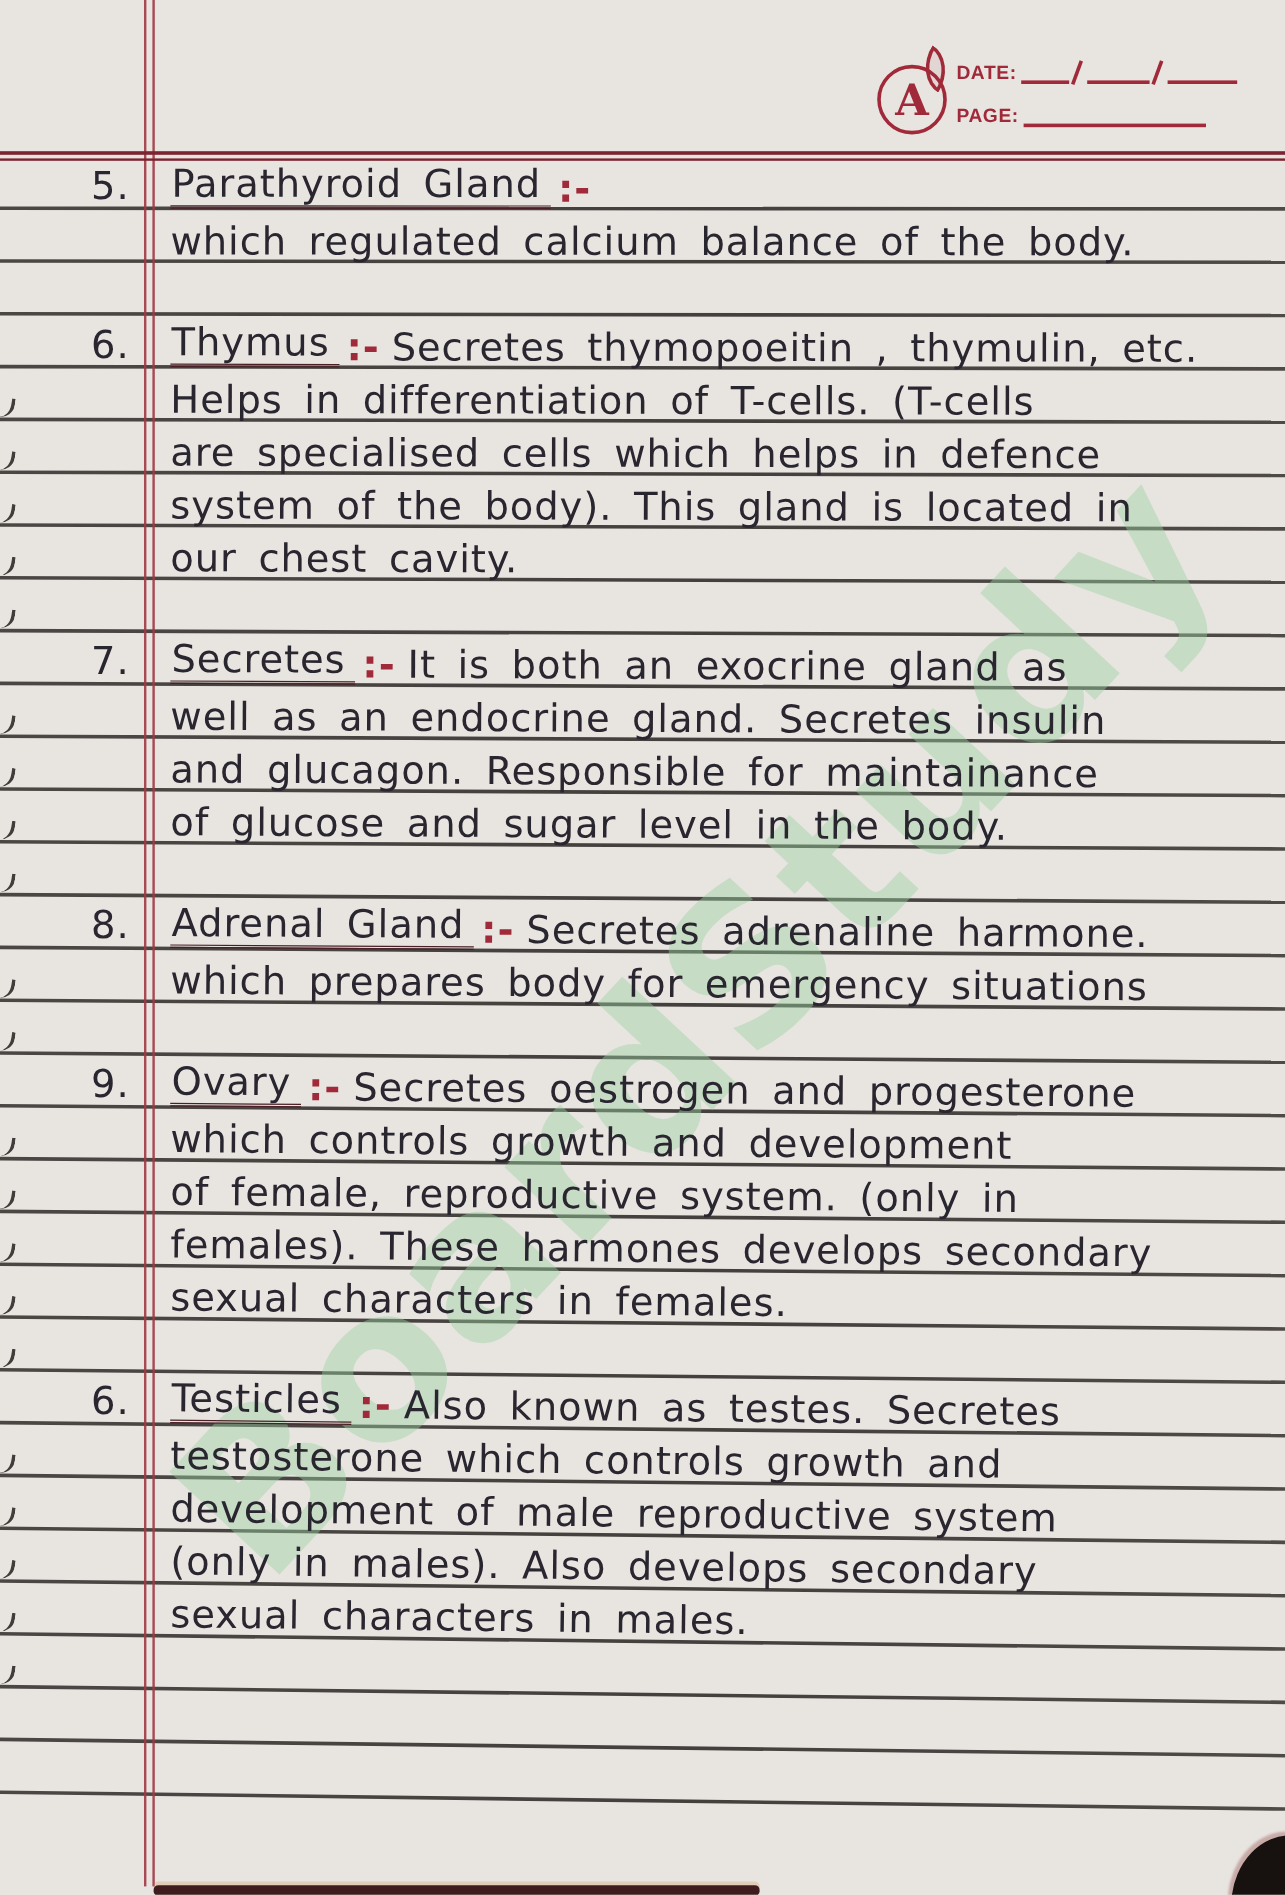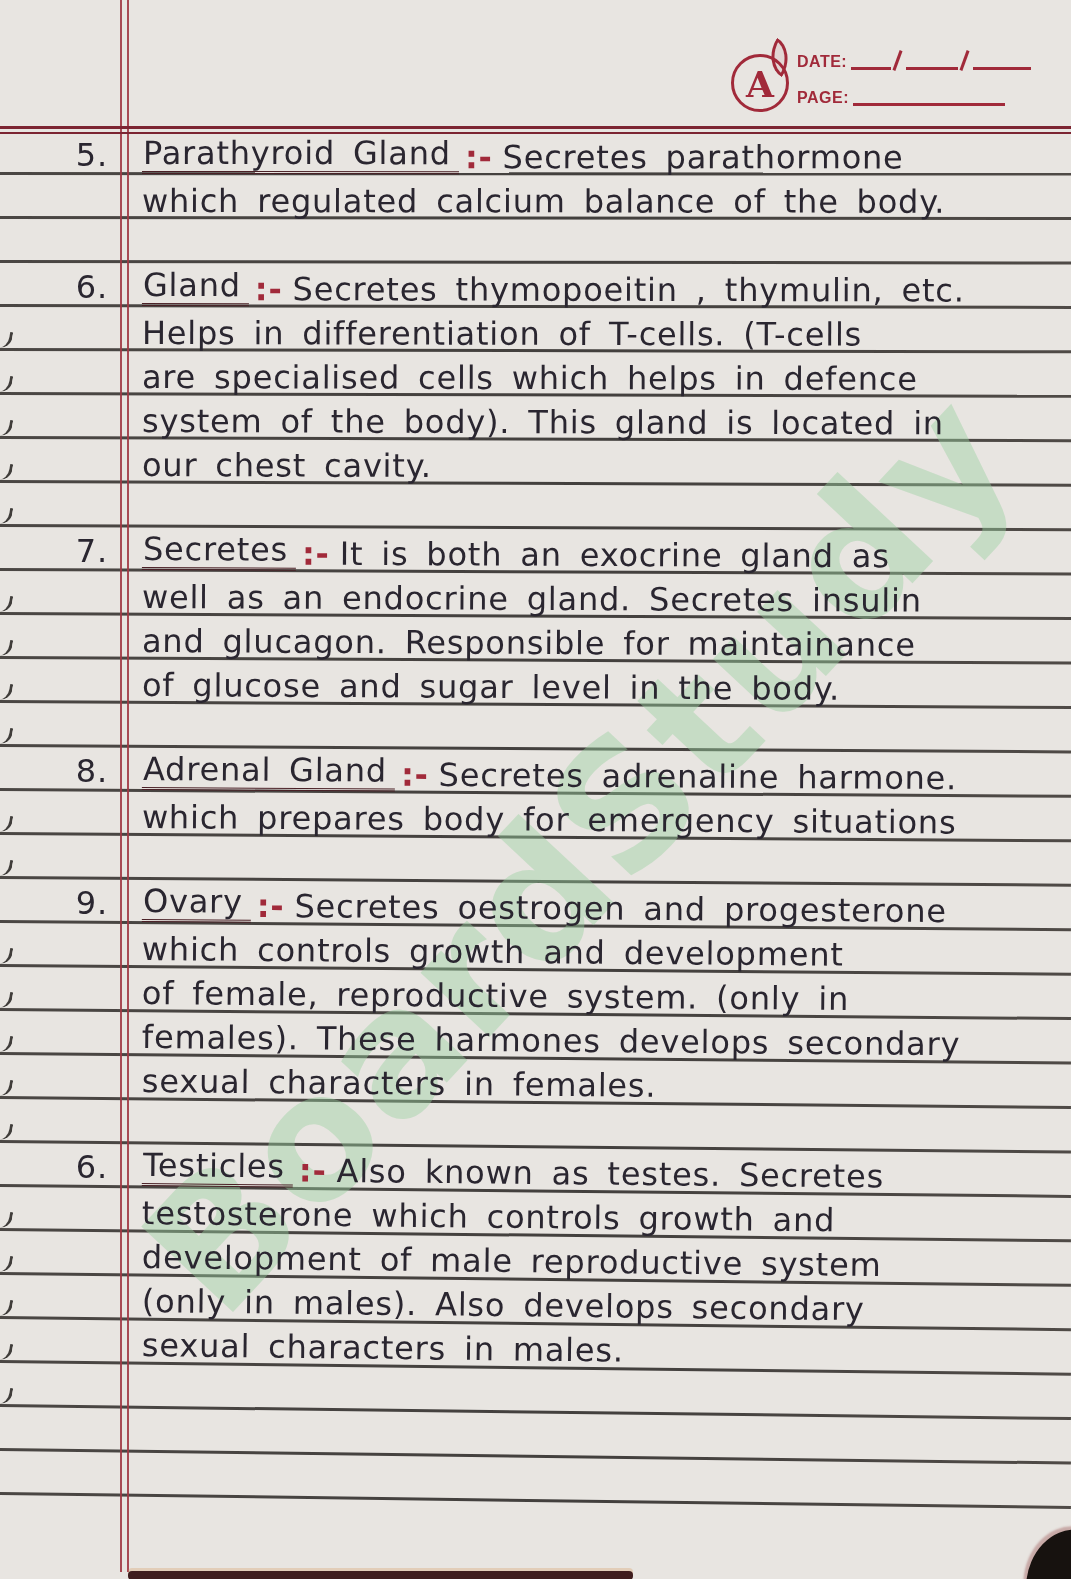--- a/index.html
+++ b/index.html
@@ -126,28 +126,27 @@
     </div>
   </div>
 
   <div id="watermark" style="color: rgba(154, 208, 160, 0.43);">BoardStudy</div>
 
   <div id="notes-layer">
       <div class="num-row" style="top: 130px;">5.</div>
       <div class="note-row" style="top: 130px; transform: rotate(0.03deg);">
         <span class="head">Parathyroid Gland</span>
         <span class="sep">:-</span>
-        <span>Secretes parathormone</span>
       </div>
       <div class="note-row" style="top: 174px; transform: rotate(0.054deg);">
         <span>which regulated calcium balance of the body.</span>
       </div>
       <div class="num-row" style="top: 262px;">6.</div>
       <div class="note-row" style="top: 262px; transform: rotate(0.102deg);">
-        <span class="head">Gland</span>
+        <span class="head">Thymus</span>
         <span class="sep">:-</span>
         <span>Secretes thymopoeitin , thymulin, etc.</span>
       </div>
       <div class="note-row" style="top: 306px; transform: rotate(0.126deg);">
         <span>Helps in differentiation of T-cells. (T-cells</span>
       </div>
       <div class="note-row" style="top: 350px; transform: rotate(0.15deg);">
         <span>are specialised cells which helps in defence</span>
       </div>
       <div class="note-row" style="top: 394px; transform: rotate(0.174deg);">

